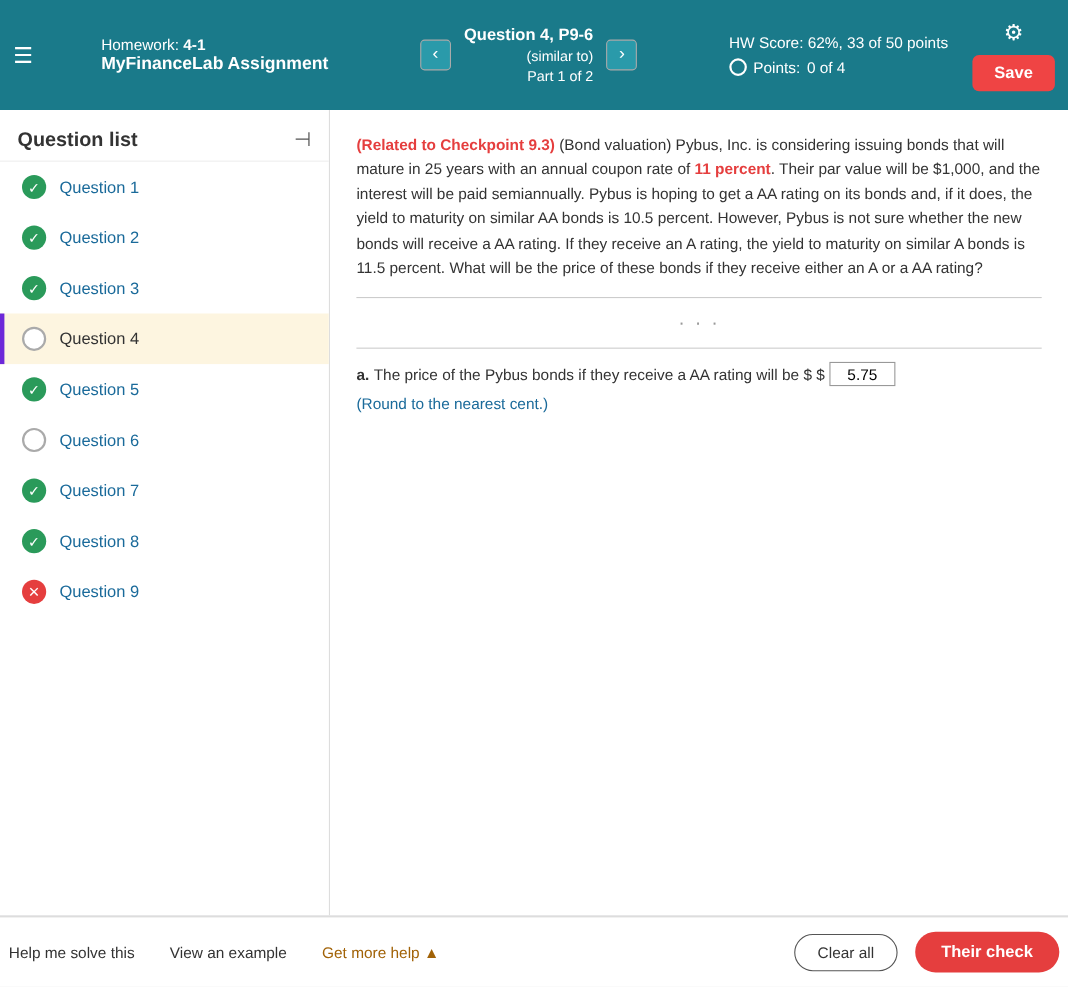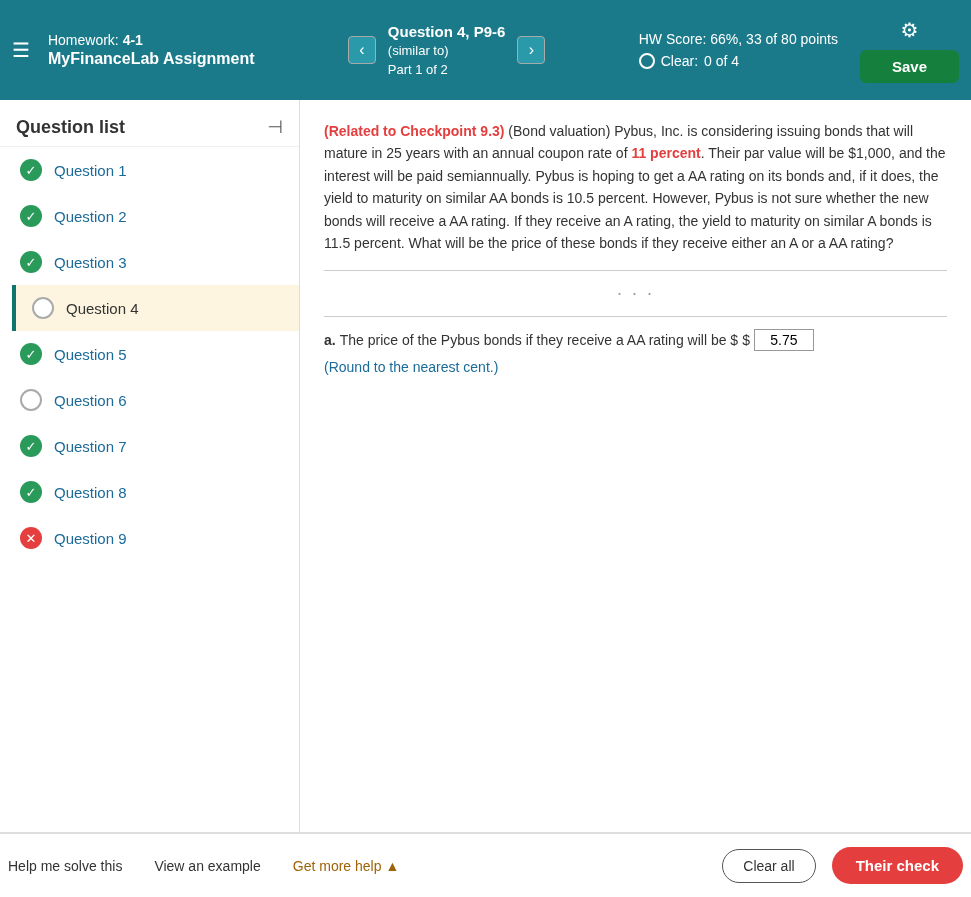--- a/index.html
+++ b/index.html
@@ -16,20 +16,21 @@
       gap: 10px;
     }
     .header-menu-icon {
       font-size: 20px;
       cursor: pointer;
       margin-right: 8px;
     }
     .header-title {
       flex: 0 0 auto;
       line-height: 1.3;
+      margin-left: 44px;
     }
     .header-title .hw-name {
       font-size: 16px;
       font-weight: bold;
     }
     .header-center {
       flex: 1;
       display: flex;
       align-items: center;
       justify-content: center;
@@ -42,21 +43,21 @@
       width: 28px;
       height: 28px;
       border-radius: 4px;
       cursor: pointer;
       font-size: 16px;
       display: flex;
       align-items: center;
       justify-content: center;
     }
     .question-info {
-      text-align: left;
+      text-align: right;
       line-height: 1.4;
     }
     .question-info .q-title {
       font-weight: bold;
       font-size: 15px;
     }
     .question-info .q-sub {
       font-size: 13px;
     }
     .header-score {
@@ -82,24 +83,24 @@
       align-items: center;
       gap: 8px;
       margin-left: 12px;
     }
     .gear-icon {
       font-size: 20px;
       cursor: pointer;
       color: white;
     }
     .save-btn {
-      background: #15803d;
+      background: #ef4444;
       color: white;
       border: none;
-      padding: 8px 32px;
+      padding: 8px 20px;
       border-radius: 6px;
       font-size: 15px;
       font-weight: bold;
       cursor: pointer;
     }
 
     
     .main-container {
       display: flex;
       height: calc(897px - 100px - 65px);
@@ -134,22 +135,21 @@
     .question-item {
       display: flex;
       align-items: center;
       padding: 12px 16px;
       cursor: pointer;
       border-left: 4px solid transparent;
       gap: 12px;
     }
     .question-item.active {
       background: #fdf5e0;
-      border-left: 4px solid #0f766e;
-      margin-left: 12px;
+      border-left: 4px solid #6d28d9;
     }
     .q-icon {
       width: 22px;
       height: 22px;
       border-radius: 50%;
       display: flex;
       align-items: center;
       justify-content: center;
       flex-shrink: 0;
     }
@@ -313,25 +313,25 @@
       <div class="q-title">Question 4, P9-6</div>
       <div class="q-sub">(similar to)</div>
       <div class="q-sub">Part 1 of 2</div>
     </div>
     <button class="nav-btn">›</button>
   </div>
 
   <div class="header-score">
     <div>
       <span>HW Score:</span>
-      <span>66%, 33 of 80 points</span>
+      <span>62%, 33 of 50 points</span>
     </div>
     <div class="score-row">
       <span class="score-circle"></span>
-      <span>Clear:</span>
+      <span>Points:</span>
       <span>0 of 4</span>
     </div>
   </div>
 
   <div class="header-actions">
     <span class="gear-icon">⚙</span>
     <button class="save-btn">Save</button>
   </div>
 </div>
 

